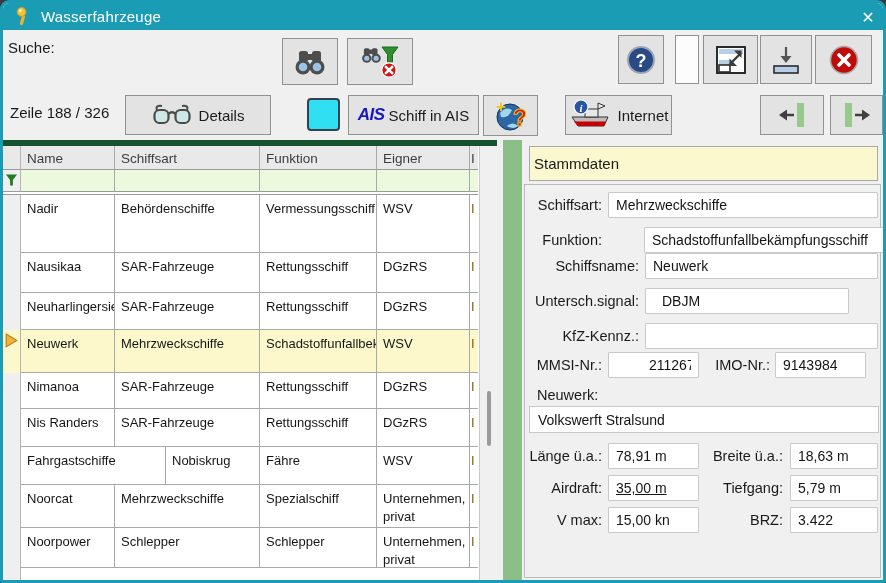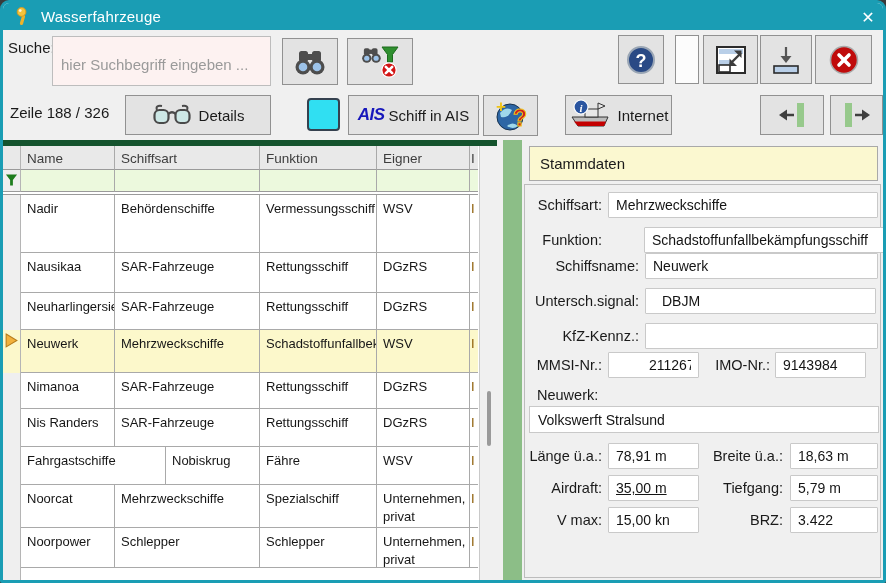--- a/index.html
+++ b/index.html
@@ -48,21 +48,21 @@
   .row .marker-tri{display:none}
   .row.sel .marker-tri{display:block}
   .vscroll{position:absolute;left:476px;top:0;bottom:16px;width:18px;background:#f0f0f0;border-left:1px solid #c9c9c9}
   .vthumb{position:absolute;left:7px;top:245px;width:4px;height:55px;background:#9a9a9a;border-radius:2px}
   .hscroll{position:absolute;left:0;bottom:0;width:476px;height:16px;background:#fbfbfb;border-top:1px solid #d0d0d0}
   .hthumb{position:absolute;left:15px;top:6px;width:226px;height:4px;background:#8a8a8a;border-radius:2px}
   .scorner{position:absolute;left:476px;bottom:0;width:18px;height:16px;background:#dedede}
   
   .splitter{position:absolute;left:500px;top:137px;width:19px;bottom:0;background:var(--green)}
   .stamm{position:absolute;left:526px;top:143px;width:349px;height:35px;background:var(--yellowbox);
-    border:1px solid #a9a9a9;display:flex;align-items:center;padding-left:10px;font-size:15px;color:#1a1a1a}
+    border:1px solid #a9a9a9;display:flex;align-items:center;padding-left:4px;font-size:15px;color:#1a1a1a}
   .groupbox{position:absolute;left:521px;top:181px;width:357px;height:394px;border:1px solid #bcbcbc;background:var(--bg)}
   .dlbl{position:absolute;text-align:right;font-size:14.5px;color:#1a1a1a}
   .din{position:absolute;height:26px;background:#fff;border:1px solid #c9c9c9;border-radius:1px;
     font:14px "Liberation Sans",sans-serif;padding:0 7px;color:#141414}
   .bwbox{position:absolute;left:526px;top:403px;width:350px;height:27px;background:#fff;border:1px solid #c9c9c9;
     display:flex;align-items:center;padding-left:8px;font-size:14px;color:#141414}
   
   .cyansq{position:absolute;left:304px;top:95px;width:33px;height:33px;background:var(--cyan);
     border:2px solid #35414f;border-radius:4px}
   .ais-b{font-weight:bold;font-size:17px;color:#1717bb;font-style:italic;letter-spacing:-.5px}
@@ -79,21 +79,20 @@
         <rect x="9" y="9" width="3.4" height="11" rx="1.6" fill="#eeb32a" transform="rotate(16 10 12)"></rect>
         <circle cx="9" cy="6.2" r="4.6" fill="#f5c33b" stroke="#d99a1e"></circle>
         <circle cx="7.6" cy="4.8" r="1.5" fill="#fff" opacity=".85"></circle>
       </svg>
     </span>
     <span class="title">Wasserfahrzeuge</span>
   </div>
   <div class="close-x">✕</div>
 
   <span class="lab" style="left:5px;top:36px">Suche:</span>
-  <input class="search-input" type="text" placeholder="hier Suchbegriff eingeben ..." style="">
   <div class="btn" style="left:279px;top:35px;width:56px;height:47px">
     <span>
       <svg width="34" height="28" viewBox="0 0 34 28">
         <rect x="6" y="3" width="9" height="11" rx="2.5" fill="#4d4d4d"></rect>
         <rect x="19" y="3" width="9" height="11" rx="2.5" fill="#4d4d4d"></rect>
         <rect x="13" y="6" width="8" height="6" fill="#4d4d4d"></rect>
         <circle cx="10" cy="19" r="7.5" fill="#4d4d4d"></circle>
           <circle cx="24" cy="19" r="7.5" fill="#4d4d4d"></circle>
         <circle cx="10" cy="19" r="4.3" fill="#9cc2e8"></circle>
           <circle cx="24" cy="19" r="4.3" fill="#9cc2e8"></circle>
@@ -357,21 +356,21 @@
   <div class="stamm">Stammdaten</div>
   <div class="groupbox"></div>
 
   <span class="dlbl" style="left:509px;width:90px;top:194px">Schiffsart:</span>
   <input class="din" style="left: 605px; top: 189px; width: 270px;" value="Mehrzweckschiffe">
   <span class="dlbl" style="left:509px;width:90px;top:229px">Funktion:</span>
   <input class="din" style="left: 605px; top: 224px; width: 270px; margin-left: 36px;" value="Schadstoffunfallbekämpfungsschiff">
   <span class="dlbl" style="left:529px;width:107px;top:255px">Schiffsname:</span>
   <input class="din" style="left: 642px; top: 250px; width: 233px;" value="Neuwerk">
   <span class="dlbl" style="left:519px;width:117px;top:290px">Untersch.signal:</span>
-  <input class="din" style="left: 642px; top: 285px; width: 231px; padding-left: 16px;" value="DBJM">
+  <input class="din" style="left: 642px; top: 285px; width: 204px; padding-left: 16px;" value="DBJM">
   <span class="dlbl" style="left:529px;width:107px;top:325px">KfZ-Kennz.:</span>
   <input class="din" style="left: 642px; top: 320px; width: 233px;" value="">
   <span class="dlbl" style="left:514px;width:85px;top:354px">MMSI-Nr.:</span>
   <input class="din" style="left: 605px; top: 349px; width: 91px; padding-left: 40px;" value="211267710">
   <span class="dlbl" style="left:690px;width:77px;top:354px">IMO-Nr.:</span>
   <input class="din" style="left: 772px; top: 349px; width: 91px;" value="9143984">
   <span class="dlbl" style="left:534px;width:80px;top:384px;text-align:left">Neuwerk:</span>
   <div class="bwbox">Volkswerft Stralsund</div>
   <span class="dlbl" style="left:514px;width:85px;top:445px">Länge ü.a.:</span>
   <input class="din" style="left: 605px; top: 440px; width: 91px;" value="78,91 m">

